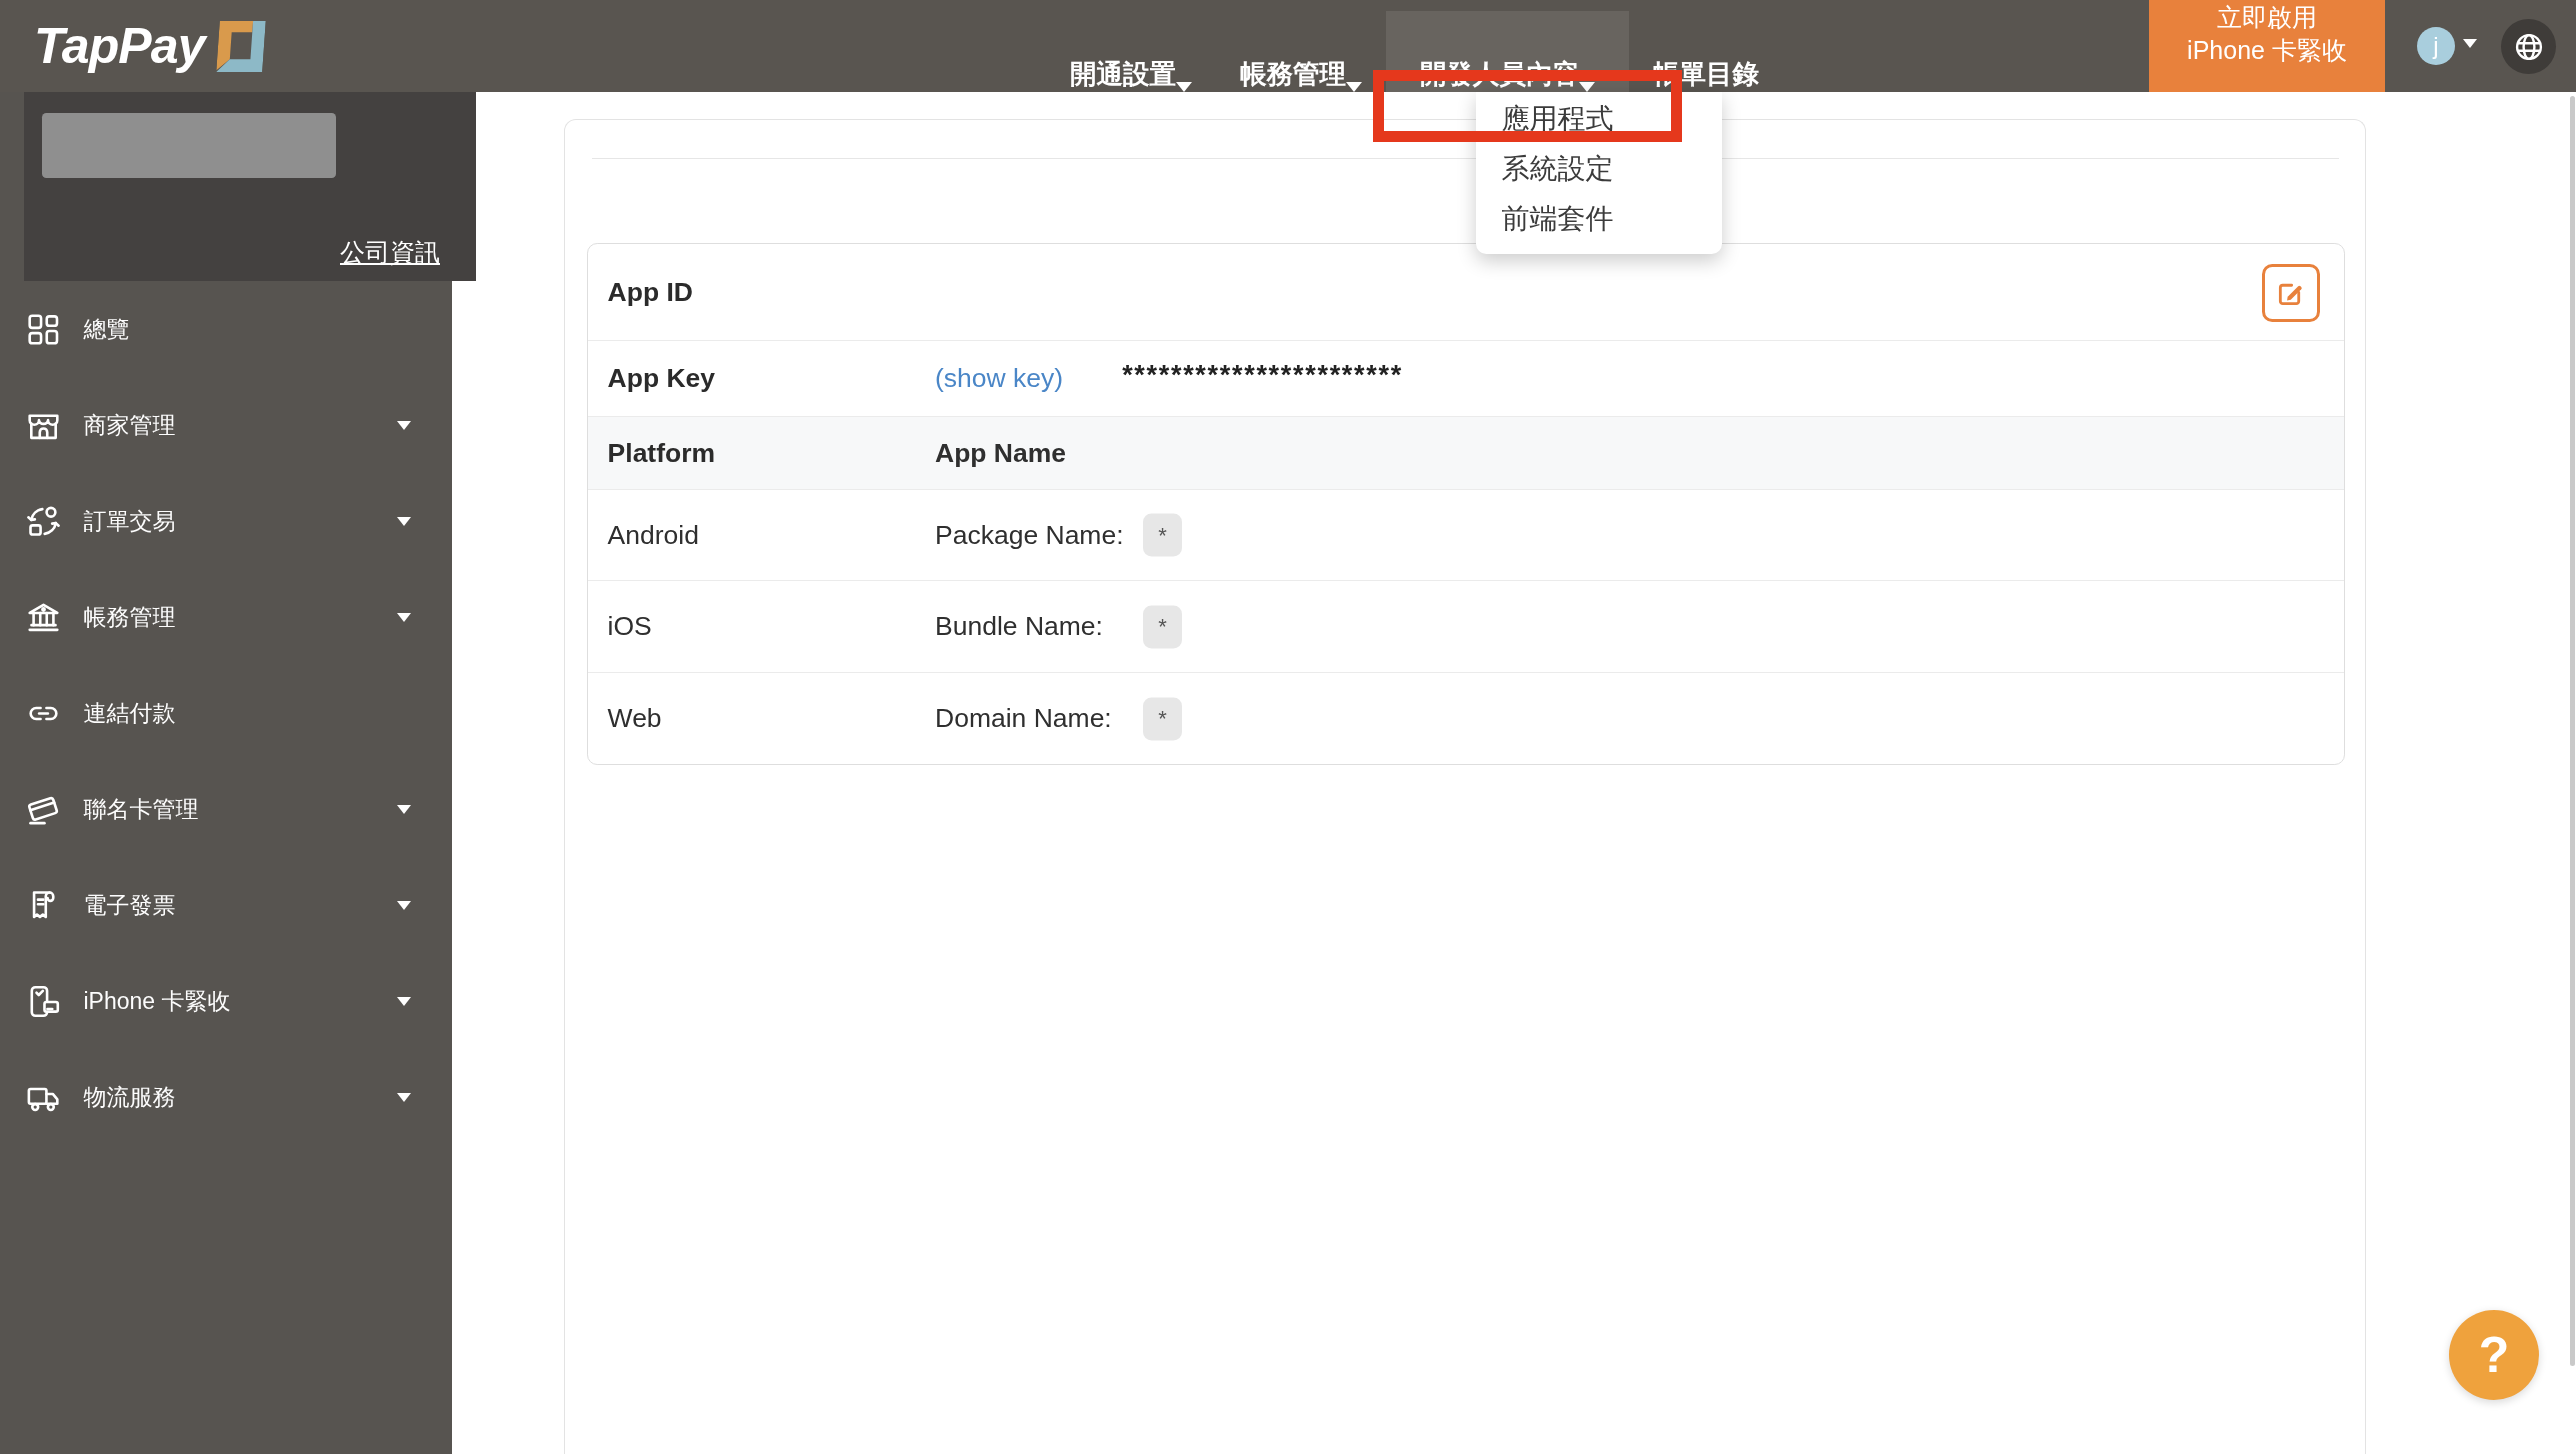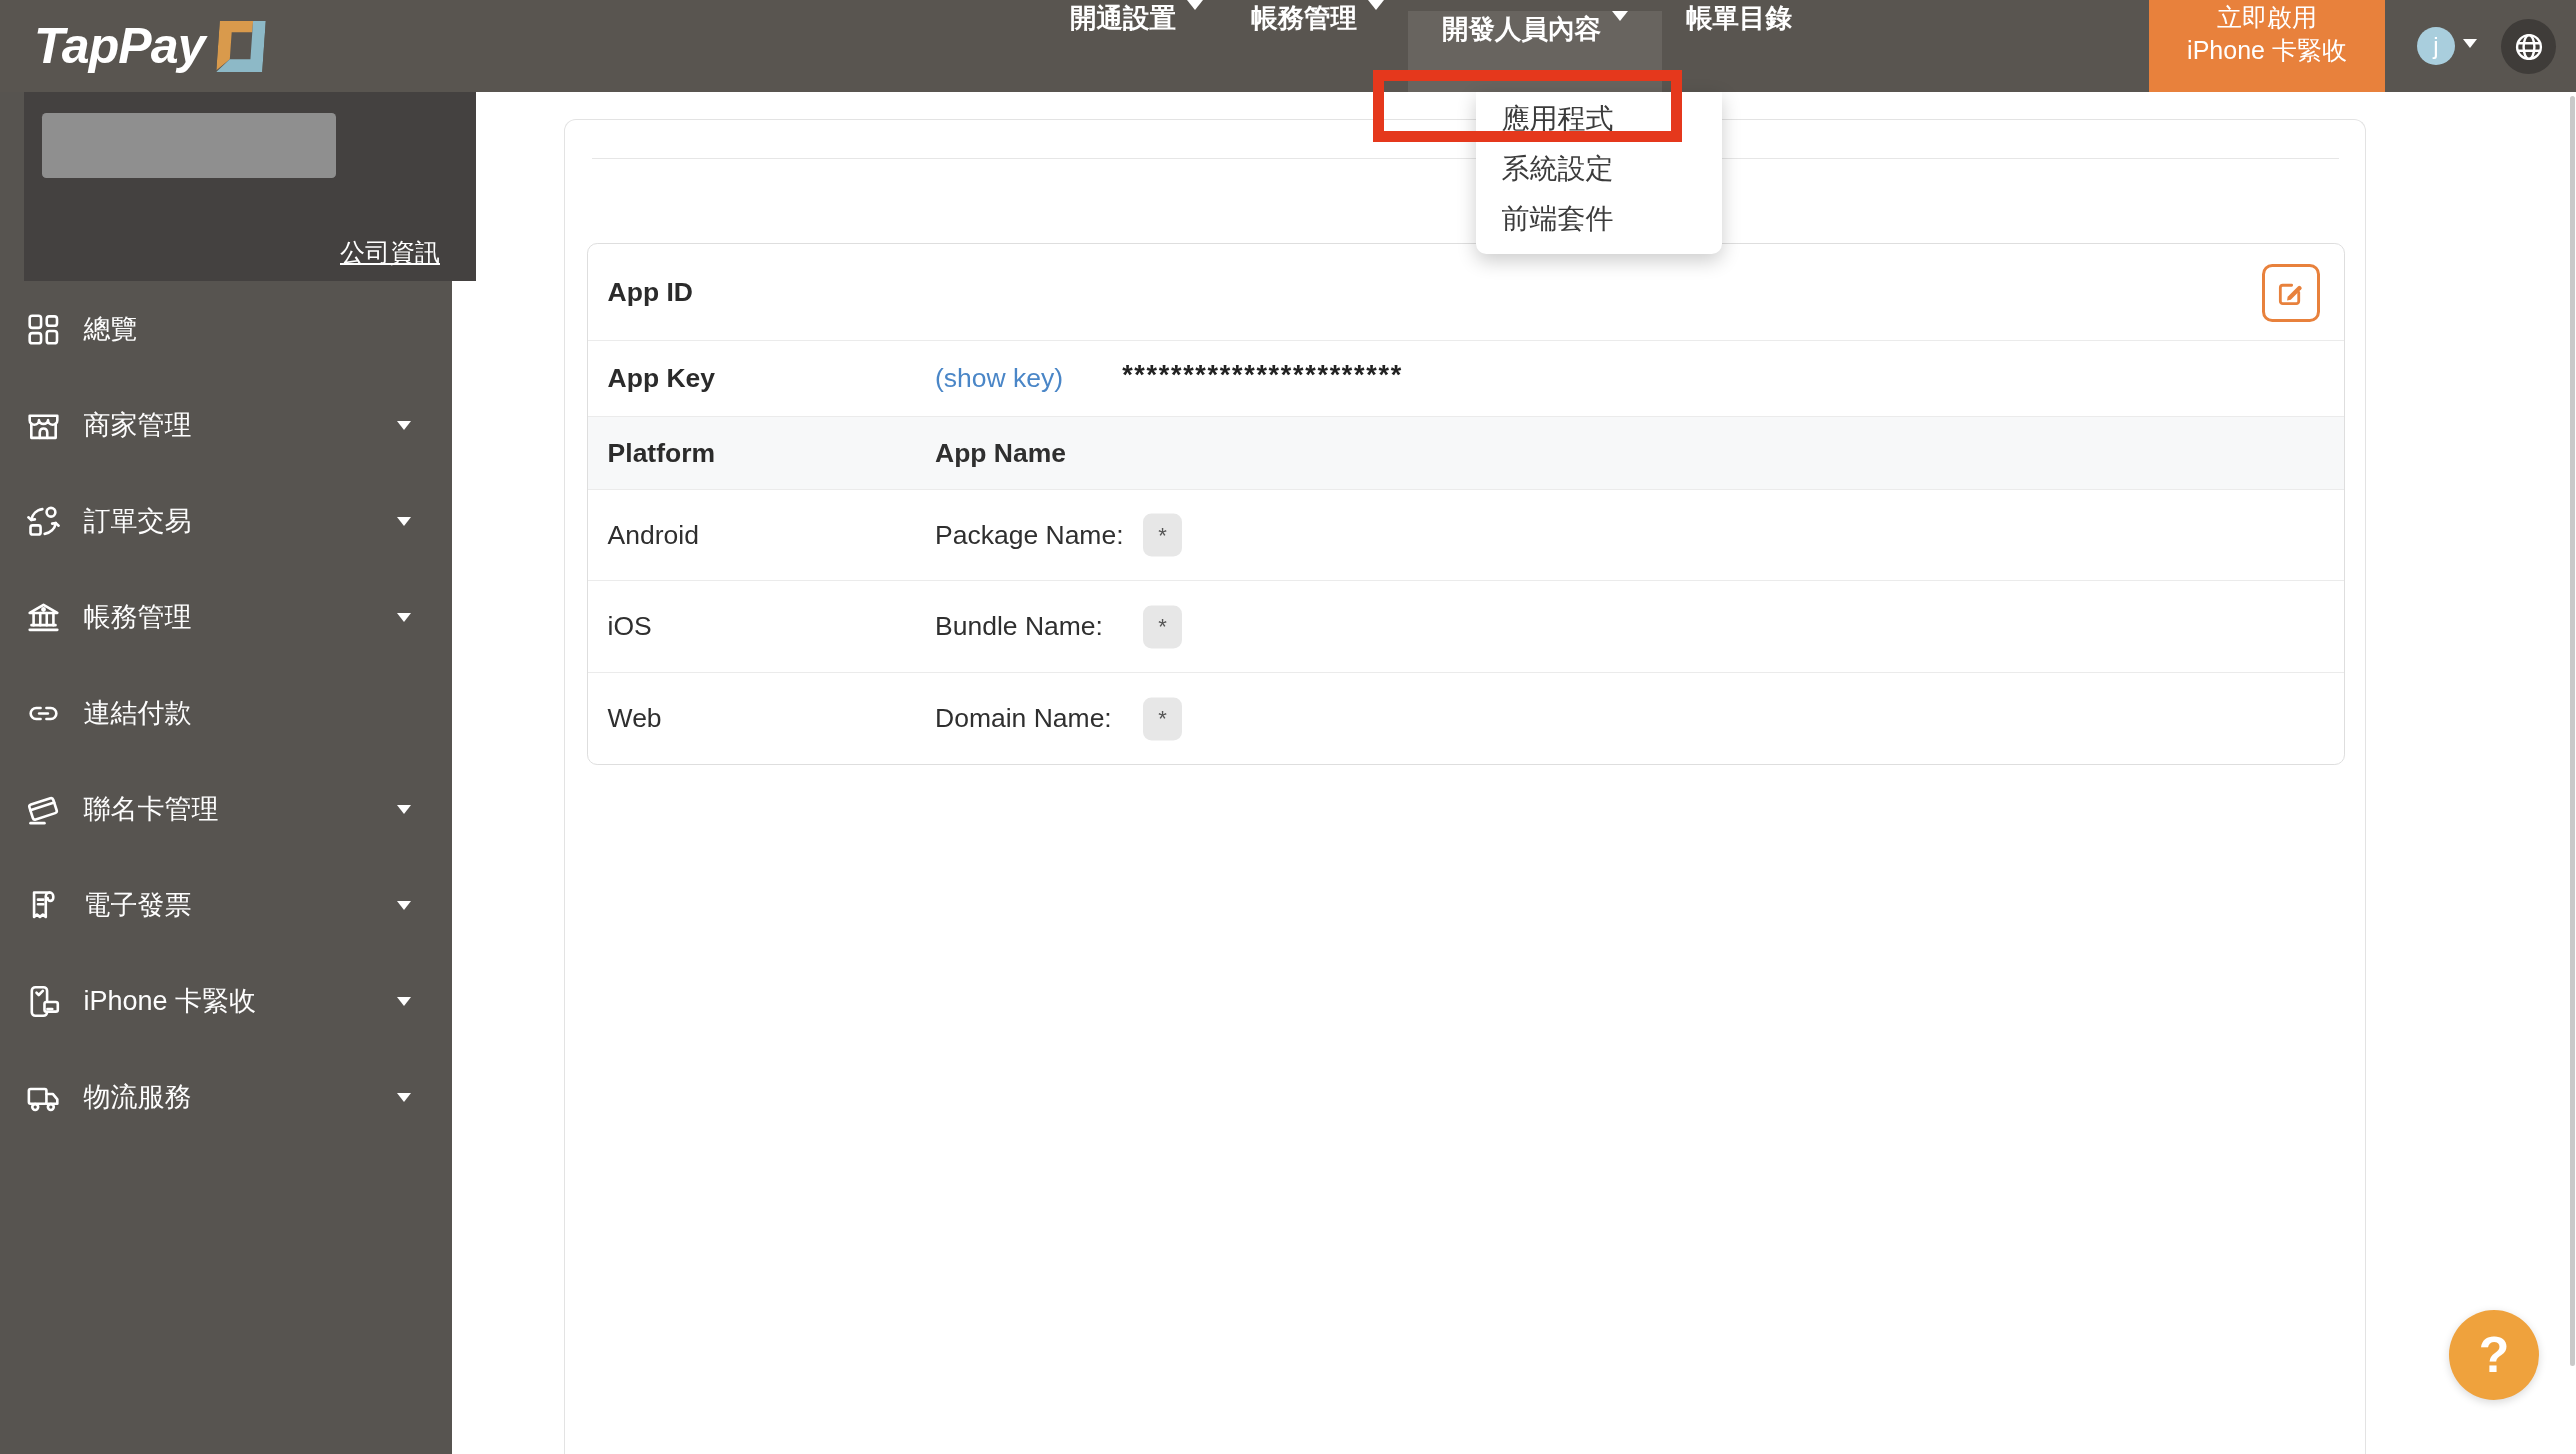--- a/index.html
+++ b/index.html
@@ -8,42 +8,42 @@
     background:#ffffff;
     font-family:"Liberation Sans","DejaVu Sans",sans-serif;
     -webkit-font-smoothing:antialiased;
   }
   
   .navbar{position:absolute;left:0;top:0;width:2576px;height:92px;background:var(--navbar-bg,#595550);z-index:30;}
   .logo{position:absolute;left:34px;top:0;height:92px;display:flex;align-items:center;gap:13.7px;}
   .logo-text{color:#fff;font-size:50px;font-style:italic;font-weight:600;letter-spacing:-0.9px;}
   .logo-mark{width:46px;height:53px;transform:skewX(-4deg);display:block;}
   .nav-menu{position:absolute;left:1046px;top:0;height:92px;display:flex;align-items:stretch;}
-  .nav-item{display:flex;align-items:flex-start;padding:0 24px;gap:11px;color:#fff;font-size:26.5px;font-weight:600;cursor:pointer;white-space:nowrap;}
+  .nav-item{display:flex;align-items:flex-end;padding:0 24px;gap:0;color:#fff;font-size:26.5px;font-weight:600;cursor:pointer;white-space:nowrap;}
   .nav-item.active{background:rgba(255,255,255,0.09);padding:0 34px;margin-top:11px;}
   .caret-down{width:0;height:0;border-left:8.5px solid transparent;border-right:8.5px solid transparent;border-top:10.2px solid #fff;display:inline-block;}
   .cta-button{position:absolute;left:2149px;top:0;width:236px;height:92px;background:var(--accent-orange,#e8813c);border:none;color:#fff;display:flex;flex-direction:column;align-items:center;justify-content:flex-start;font-size:25px;line-height:33px;font-family:inherit;cursor:pointer;}
   .avatar{position:absolute;left:2417px;top:27px;width:38px;height:38px;border-radius:50%;background:var(--avatar-blue,#a9cedd);color:#fff;font-size:24px;display:flex;align-items:center;justify-content:center;cursor:pointer;}
   .avatar-caret{position:absolute;left:2463px;top:39px;width:0;height:0;border-left:7.7px solid transparent;border-right:7.7px solid transparent;border-top:9.4px solid #fff;cursor:pointer;}
   .globe-button{position:absolute;left:2501px;top:19px;width:55px;height:55px;border-radius:50%;background:#3f3c39;border:none;display:flex;align-items:center;justify-content:center;cursor:pointer;}
   .globe-button svg{width:34px;height:34px;}
   
   .dropdown{position:absolute;left:1476px;top:92px;width:246px;background:#fff;border-radius:0 0 10.2px 10.2px;box-shadow:0 6.8px 19px rgba(0,0,0,0.20);z-index:40;padding:1.7px 0 10.2px 0;}
   .dropdown-item{height:50px;display:flex;align-items:center;padding-left:25.6px;font-size:28px;color:#3b3b3b;cursor:pointer;}
   .annotation-box{position:absolute;left:1373px;top:70px;width:309px;height:72px;border:11px solid var(--annotation-red,#e5381c);box-sizing:border-box;z-index:60;pointer-events:none;}
   
   .sidebar{position:absolute;left:0;top:92px;width:452px;height:1362px;background:var(--sidebar-menu-bg,#575450);z-index:10;}
   .company{position:absolute;left:0;top:0;width:452px;height:189px;background:var(--sidebar-top-bg,#444140);margin-left:24px;}
   .scribble{position:absolute;left:18px;top:20.5px;width:294px;height:65px;background:#8f8f8f;border-radius:4.3px;}
   .company-link{position:absolute;right:36px;bottom:12px;color:#fff;font-size:25px;text-decoration:underline;cursor:pointer;}
   .side-menu{position:absolute;left:0;top:189px;width:452px;display:flex;flex-direction:column;}
   .side-item{height:96px;display:flex;align-items:center;padding:0 0 0 24px;cursor:pointer;}
   .side-icon{width:39px;height:39px;display:flex;align-items:center;justify-content:center;flex:0 0 39px;}
   .side-icon svg{width:39px;height:39px;}
-  .side-label{color:#fdfdfd;font-size:27px;margin-left:20.5px;white-space:nowrap;}
+  .side-label{color:#fdfdfd;font-size:23px;margin-left:20.5px;white-space:nowrap;}
   .side-caret{margin-left:auto;margin-right:41px;border-left:7.7px solid transparent;border-right:7.7px solid transparent;border-top:9.4px solid #fff;}
   
   .panel{position:absolute;left:564px;top:119px;width:1802px;height:1336px;background:#fff;border:0.9px solid #e3e3e3;border-bottom:none;border-radius:12px 12px 0 0;box-sizing:border-box;z-index:1;}
   .panel-divider{position:absolute;left:27px;right:25.6px;top:38px;border-top:0.9px solid #e6e6e6;}
   .card{position:absolute;left:22px;top:123px;width:1758px;height:522px;border:0.9px solid #dedede;border-radius:10.2px;box-sizing:border-box;background:#fff;}
   .card-row{position:relative;display:flex;align-items:center;border-bottom:0.9px solid #ebebeb;box-sizing:border-box;}
   .card-row:last-child{border-bottom:none;}
   .row-appid{height:97px;}
   .row-appkey{height:76px;}
   .row-header{height:73px;background:#f7f8f9;}

